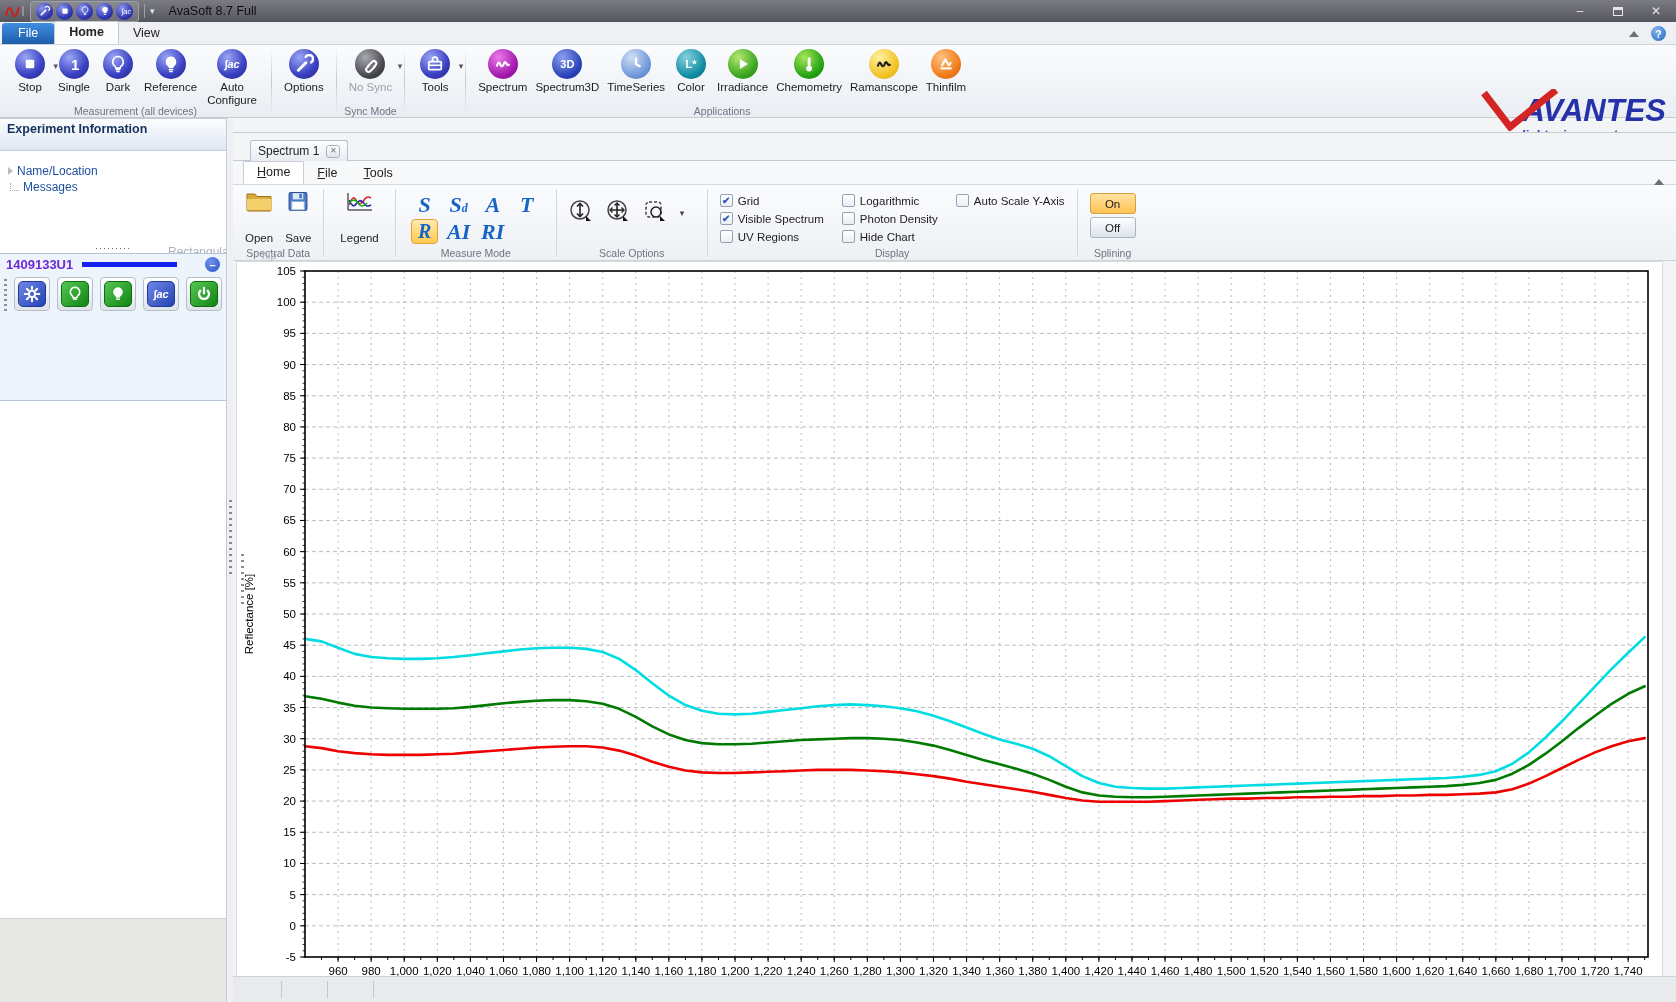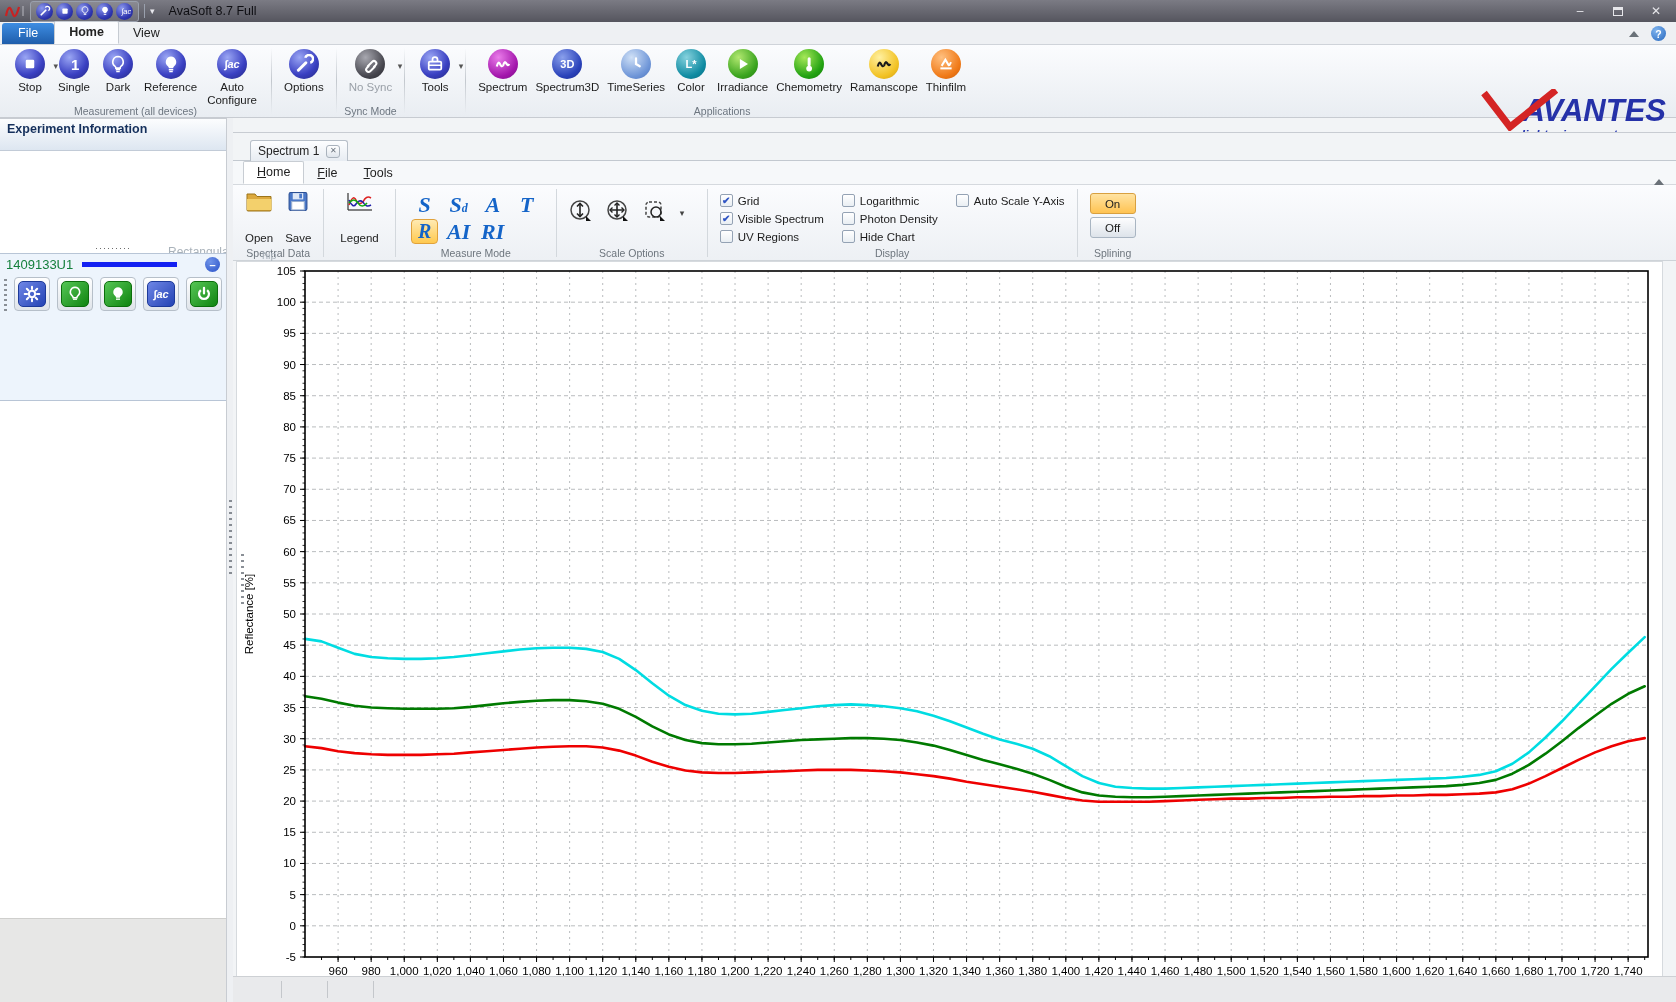--- a/index.html
+++ b/index.html
@@ -81,21 +81,21 @@
     border-left:5px solid #b8bcc2; margin-left:2px; }
   .tdots { width:9px; height:8px; border-left:1px dotted #9aa; border-bottom:1px dotted #9aa; margin-left:4px; }
   .clipfrag { position:absolute; top:126px; left:168px; width:58px; overflow:hidden; white-space:nowrap;
     color:#a9b2ba; font-size:12px; }
   .hgrip { position:absolute; top:127px; left:0; right:0; text-align:center; color:#555;
     font-size:9px; letter-spacing:1px; line-height:5px; }
 
   .devpanel { position:absolute; top:134px; left:0; right:0; height:148px; background:#edf4fc;
     border-top:1px solid #b8c5d6; border-bottom:1px solid #b8c5d6; }
   .dev-header { display:flex; align-items:center; padding:3px 6px 1px; }
-  .dev-id { font-weight:normal; font-size:13px; color:#15803d; }
+  .dev-id { font-weight:bold; font-size:13px; color:#6d28d9; }
   .dev-bar { height:5px; width:95px; background:#1421f2; margin-left:9px; }
   .dev-collapse { margin-left:auto; width:15px; height:15px; border-radius:50%;
     background:radial-gradient(circle at 35% 30%, #6f93e8, #2a52c8); color:#fff; font-size:11px;
     font-weight:bold; display:flex; align-items:center; justify-content:center; line-height:0; }
   .dev-icons { display:flex; gap:7px; padding:4px 4px 4px 14px; position:relative; }
   .dev-grip { position:absolute; left:4px; top:6px; width:3px; height:34px;
     background:repeating-linear-gradient(#8a8f96 0 2px, transparent 2px 5px); }
   .dbtn { width:38px; height:34px; border:1px solid #b6bfc9; border-radius:4px;
     background:linear-gradient(#ffffff,#dfe4ea); display:flex; align-items:center; justify-content:center; }
   .dglyph { width:28px; height:26px; border-radius:5px; display:flex; align-items:center; justify-content:center; }
@@ -402,20 +402,30 @@
         <svg class="brand-swoosh" width="120" height="42" viewBox="0 0 120 42">
           <path d="M20 4 L46 38 L92 1" stroke="#d42424" stroke-width="7" fill="none"></path>
         </svg>
       </div>
       <div class="brand-tag">enlightening spectroscopy</div>
     </div>
   </div>
 
   <div class="leftpanel">
     <div class="exp-header">Experiment Information</div>
+    <div class="tree">
+      <div class="titem">
+        <span class="texp"></span>
+        <span>Name/Location</span>
+      </div>
+      <div class="titem">
+        <span class="tdots"></span>
+        <span>Messages</span>
+      </div>
+    </div>
     <div class="clipfrag">Rectangular S</div>
     <div class="hgrip">·········</div>
 
     <div class="devpanel">
       <div class="dev-header">
         <span class="dev-id">1409133U1</span>
         <span class="dev-bar"></span>
         <span class="dev-collapse">–</span>
       </div>
       <div class="dev-icons">

